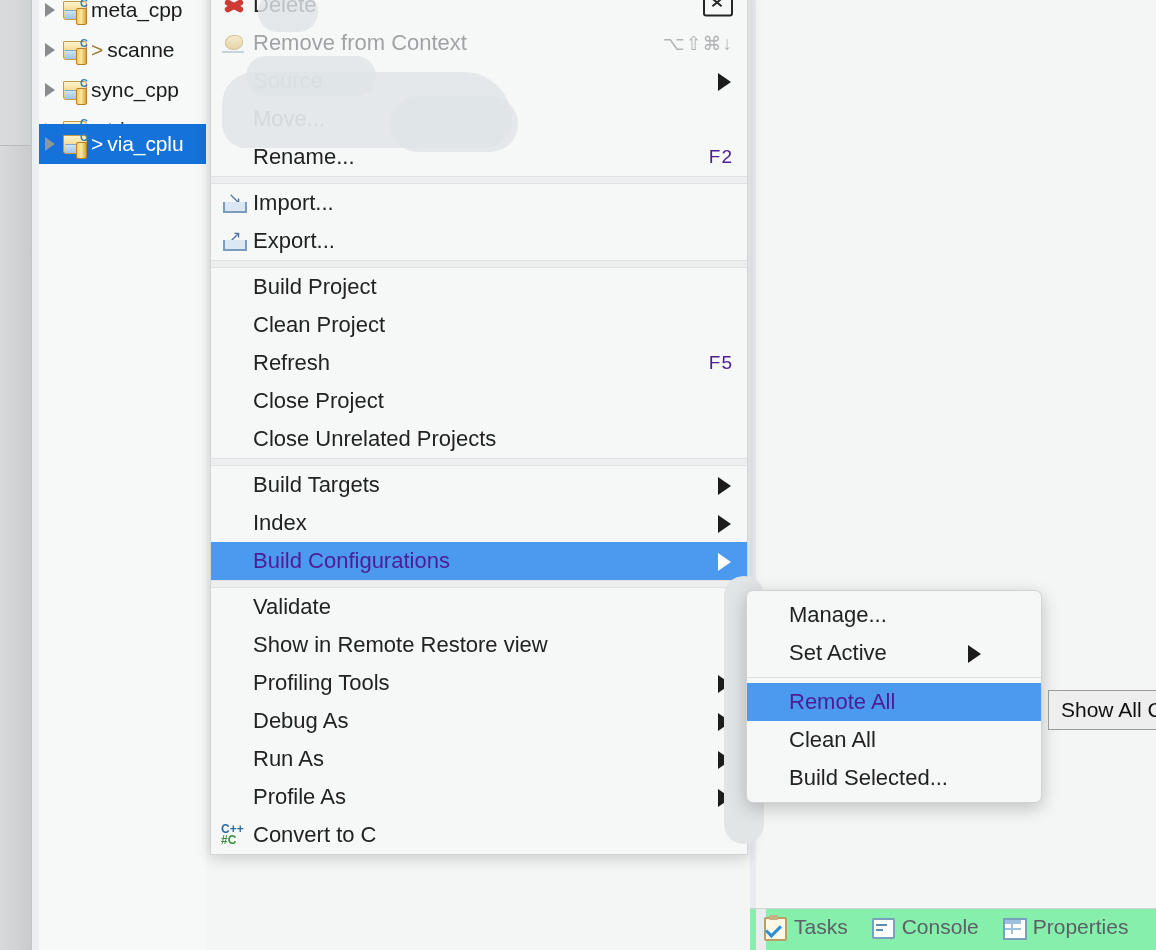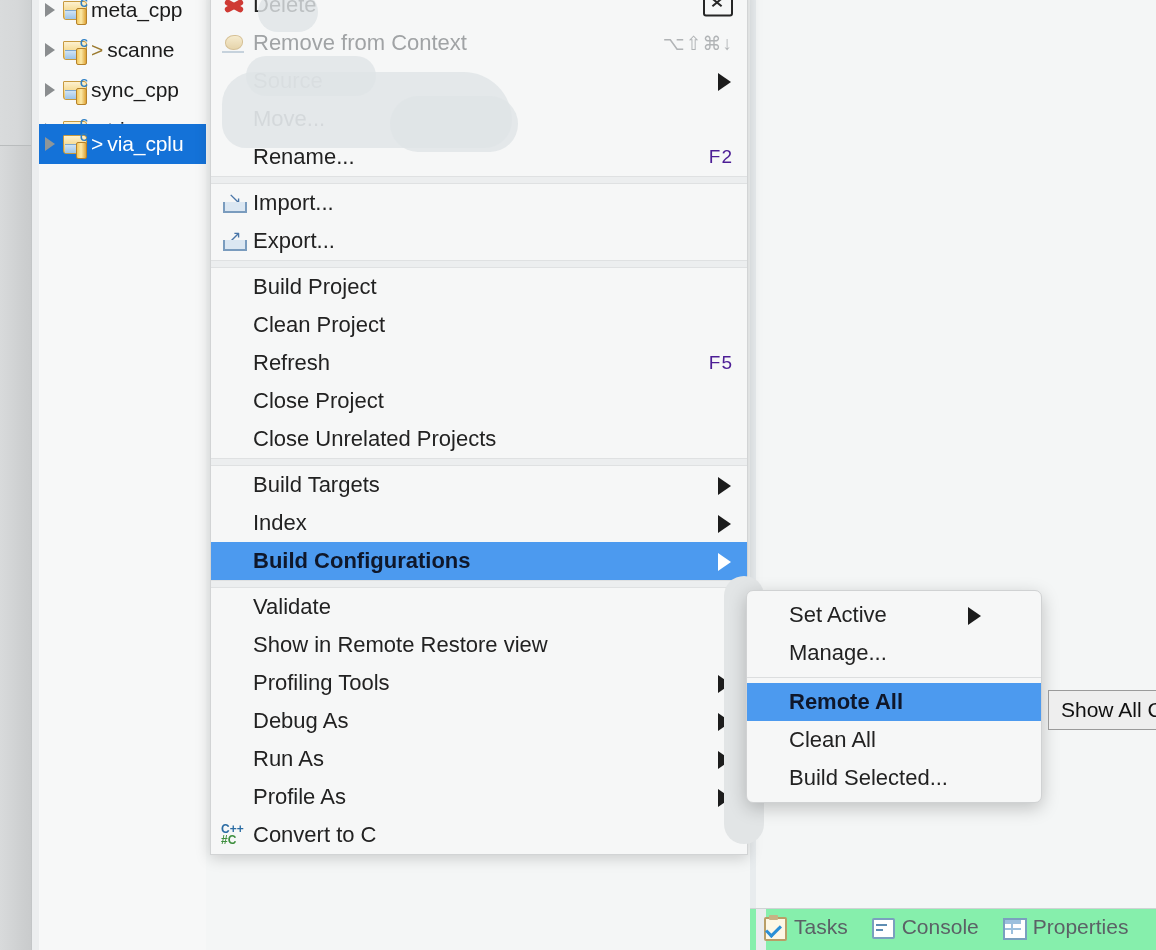--- a/index.html
+++ b/index.html
@@ -85,21 +85,21 @@
     background:#f6f7f7;
     border:1px solid #d2d4d5;border-top:none;
     box-shadow:0 3px 14px rgba(0,0,0,.18);
     z-index:40;
   }
   .mi{
     position:relative;height:38px;display:flex;align-items:center;
     padding:0 14px 0 42px;font-size:22px;color:#222;white-space:nowrap;
   }
   .mi.disabled{color:#a0a3a5;}
-  .mi.sel{background:#4c9aef;color:#0f172a;font-weight:bold;}
+  .mi.sel{background:#4c9aef;color:#4c1d95;}
   .mi .licon{
     position:absolute;left:10px;top:50%;transform:translateY(-50%);
     width:26px;height:26px;
   }
   .mi .lbl{flex:1 1 auto;}
   .mi .acc{
     font-size:19px;color:#4c1d95;margin-left:24px;letter-spacing:1px;
   }
   .mi.disabled .acc{color:#b1b4b6;}
   .mi .sub-arrow{
@@ -402,25 +402,25 @@
 
 <div class="blob-artifact blob-a"></div>
 <div class="blob-artifact blob-b"></div>
 <div class="blob-artifact blob-c"></div>
 <div class="blob-artifact blob-d"></div>
 
 <div class="sub-shadow"></div>
 
 <div class="sub-menu">
   <div class="mi">
+    <span class="lbl">Manage...</span>
+  </div>
+  <div class="mi">
     <span class="lbl">Set Active</span>
     <span class="sub-arrow" style="right:60px"></span>
-  </div>
-  <div class="mi">
-    <span class="lbl">Manage...</span>
   </div>
   <div class="msep"></div>
   <div class="mi sel">
     <span class="lbl">Remote All</span>
   </div>
   <div class="mi">
     <span class="lbl">Clean All</span>
   </div>
   <div class="mi">
     <span class="lbl">Build Selected...</span>

